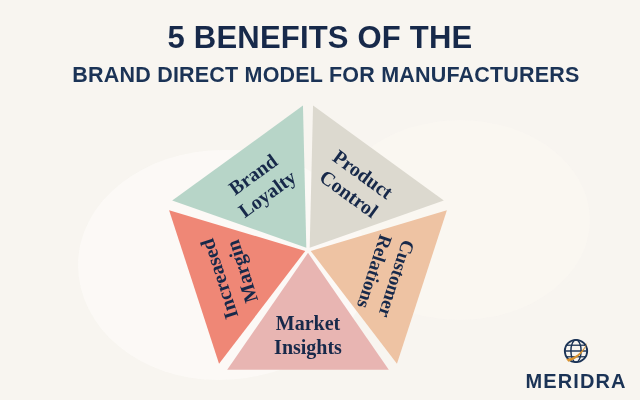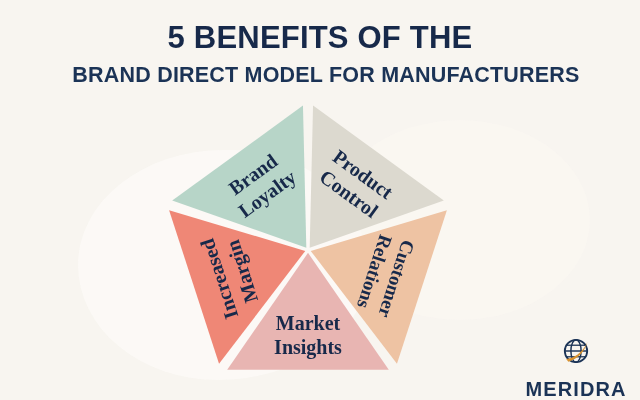--- a/index.html
+++ b/index.html
@@ -99,21 +99,21 @@
     height: 34px;
     margin: 0 auto;
     display: block;
   }
   .logo-text {
     font-family: "Liberation Sans", sans-serif;
     font-weight: bold;
     font-size: 20px;
     letter-spacing: 1.1px;
     color: #1b3356;
-    margin-top: 10px;
+    margin-top: 2px;
   }
 </style>
 </head>
 <body>
 
 <div id="canvas">
 
   <div class="bg-blob"></div>
   <div class="bg-blob2"></div>
 

